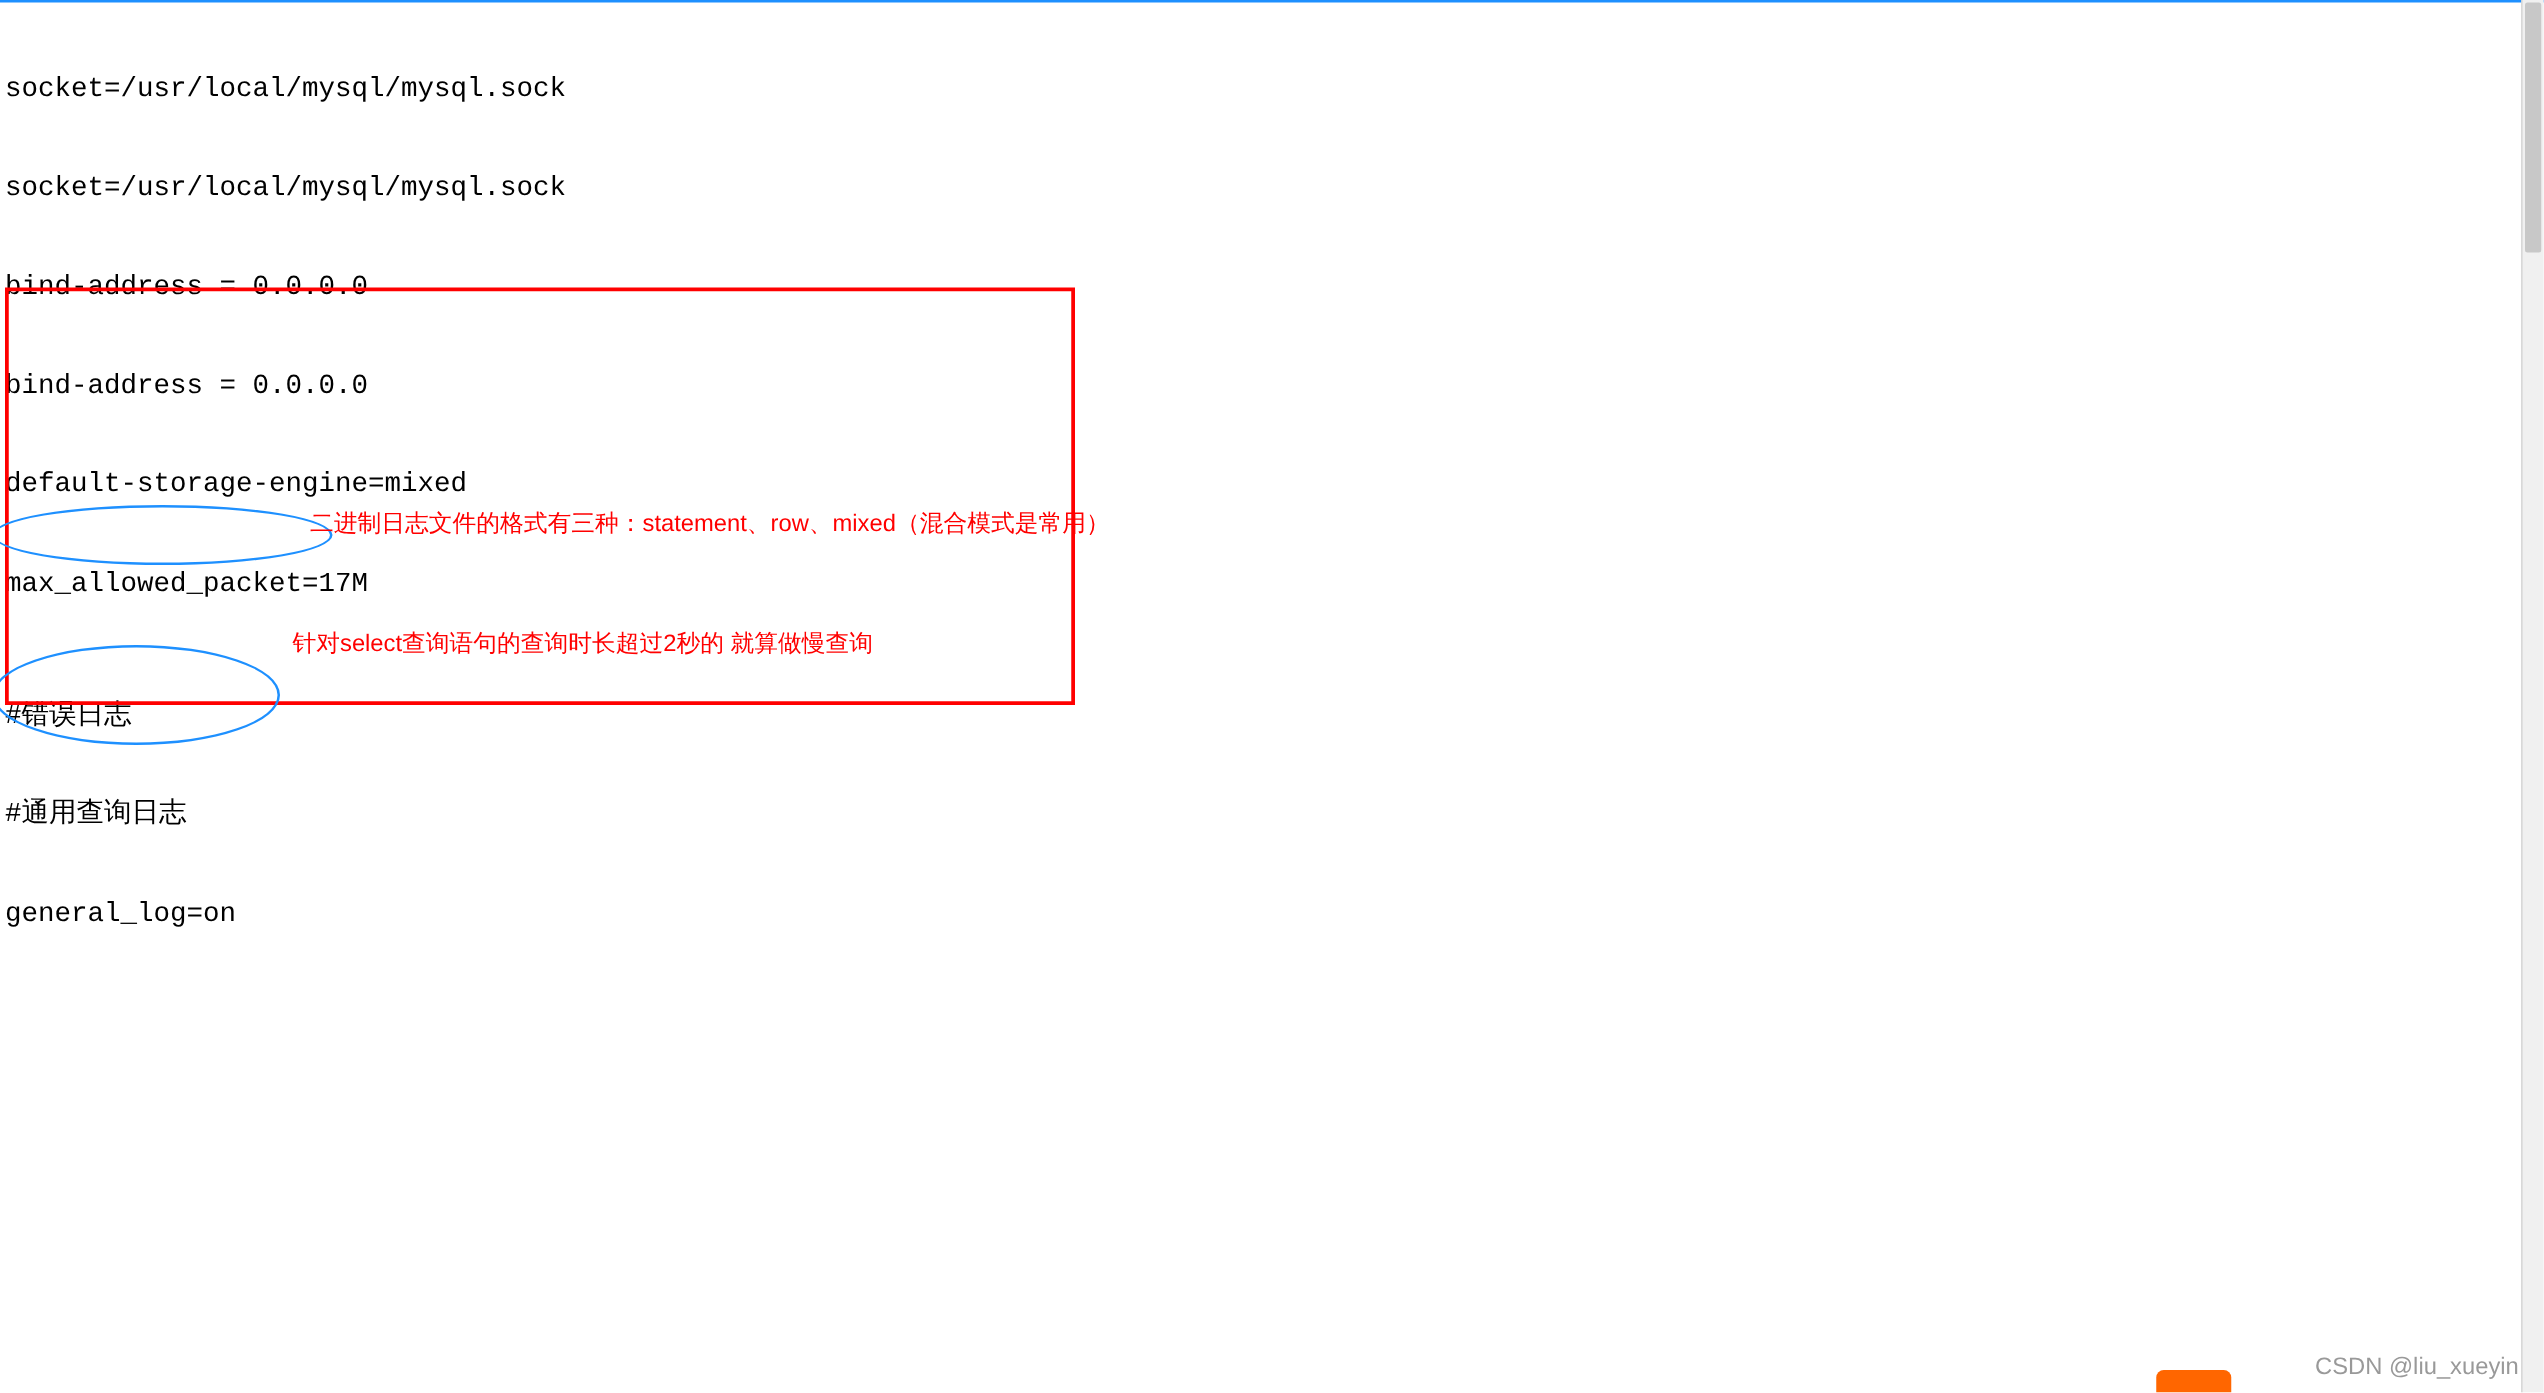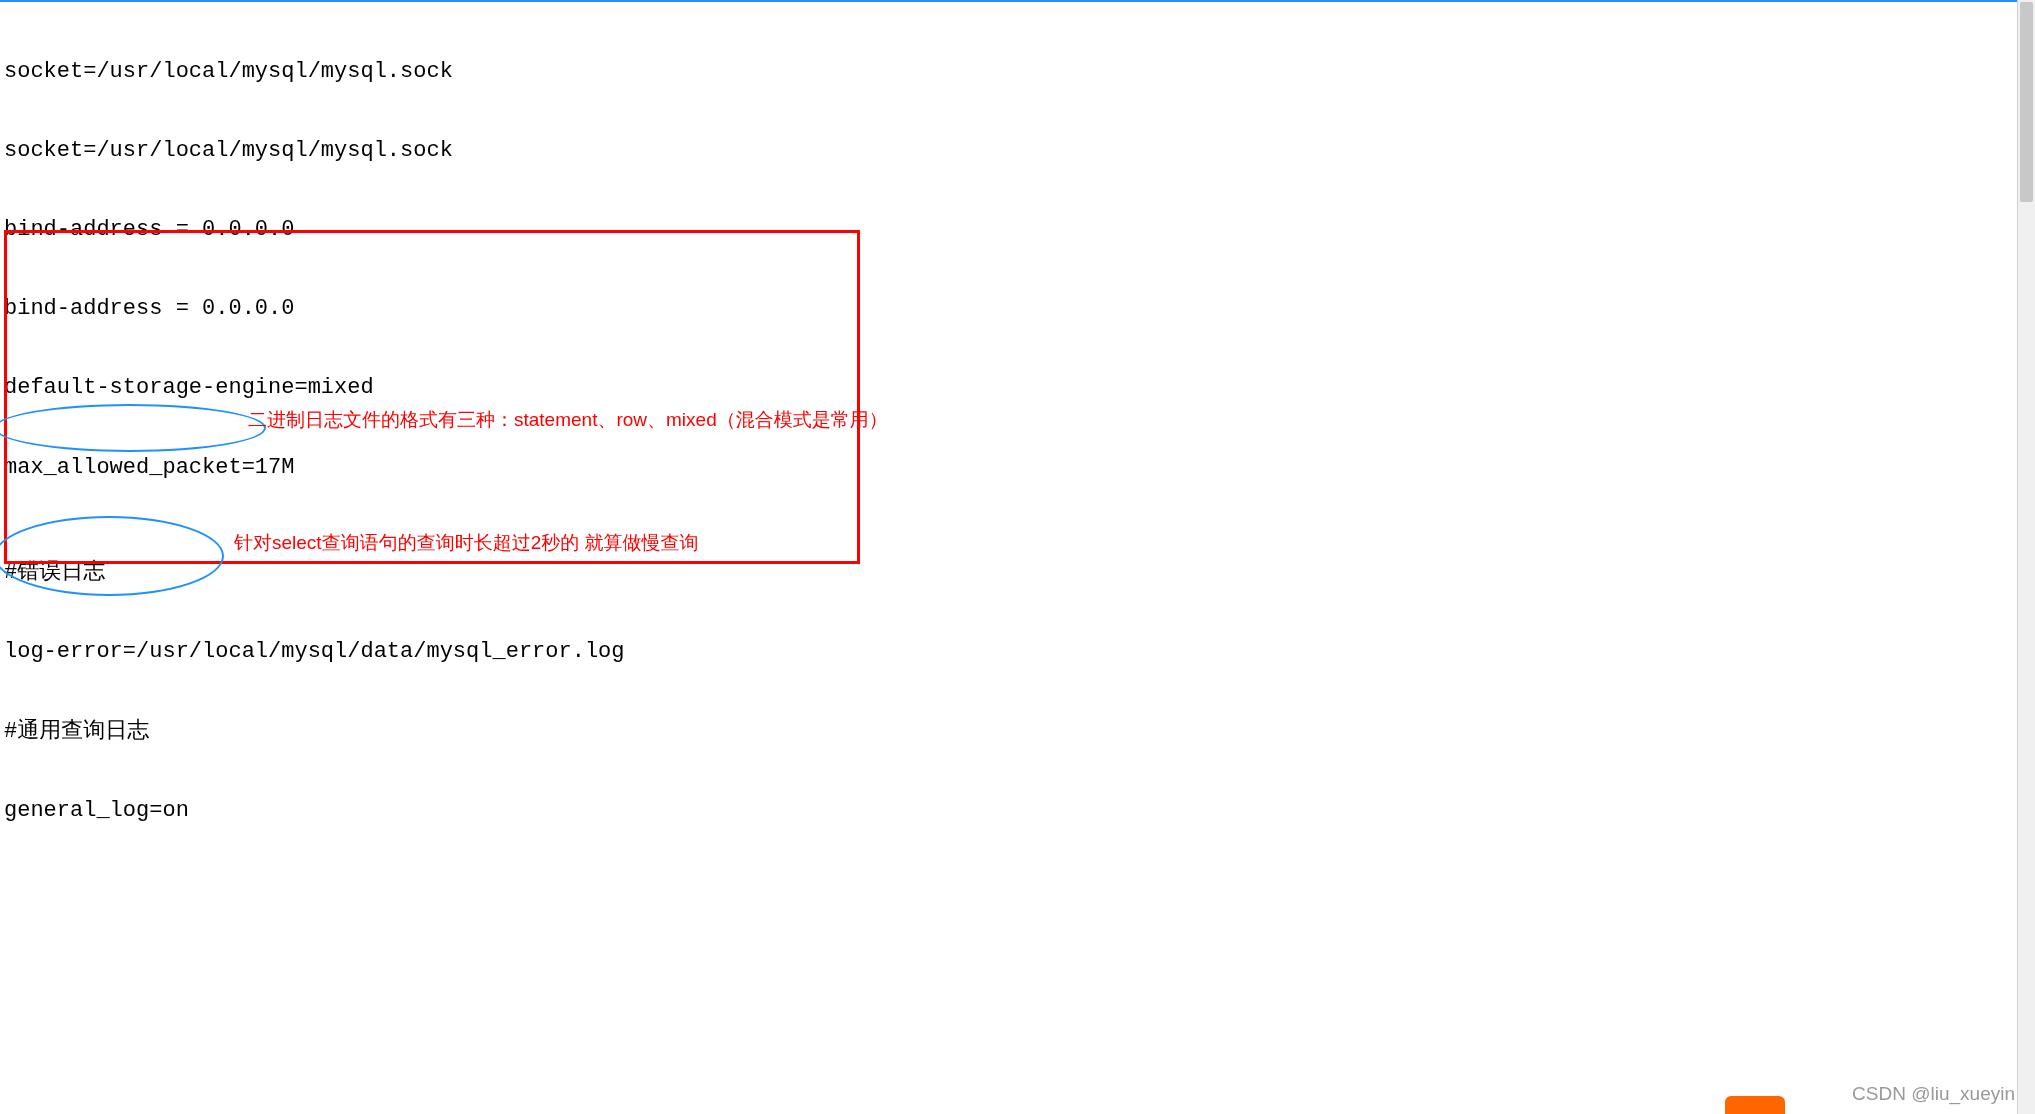--- a/index.html
+++ b/index.html
@@ -95,21 +95,20 @@
 
 <div class="editor-content">
   <div class="line">socket=/usr/local/mysql/mysql.sock</div>
   <div class="line">socket=/usr/local/mysql/mysql.sock</div>
   <div class="line">bind-address = 0.0.0.0</div>
   <div class="line">bind-address = 0.0.0.0</div>
   <div class="line">default-storage-engine=mixed</div>
   <div class="line">max_allowed_packet=17M</div>
 
   <div class="line">#错误日志</div>
-  <div class="line">log-error=/usr/local/mysql/data/mysql_error.log</div>
   <div class="line">#通用查询日志</div>
   <div class="line">general_log=on</div>
   
   
   
   
   
   
   
   
@@ -127,21 +126,21 @@
   
 </div>
 
 <div class="red-box" style="left:4px;top:230px;width:856px;height:334px;"></div>
 
 <div class="blue-ellipse" style="left:-6px;top:404px;width:272px;height:48px;"></div>
 <div class="blue-ellipse" style="left:-6px;top:516px;width:230px;height:80px;"></div>
 
 <div class="annotation" style="left:248px;top:409px;">二进制日志文件的格式有三种：statement、row、mixed（混合模式是常用）</div>
 
-<div class="annotation" style="left:234px;top:532px;">针对select查询语句的查询时长超过2秒的 就算做慢查询</div>
+<div class="annotation" style="left:234px;top:505px;">针对select查询语句的查询时长超过2秒的 就算做慢查询</div>
 
 <div class="watermark">CSDN @liu_xueyin</div>
 
 <div class="orange-tab"></div>
 
 <div class="scrollbar-v">
   <div class="scrollbar-thumb"></div>
 </div>
 
 </body></html>

